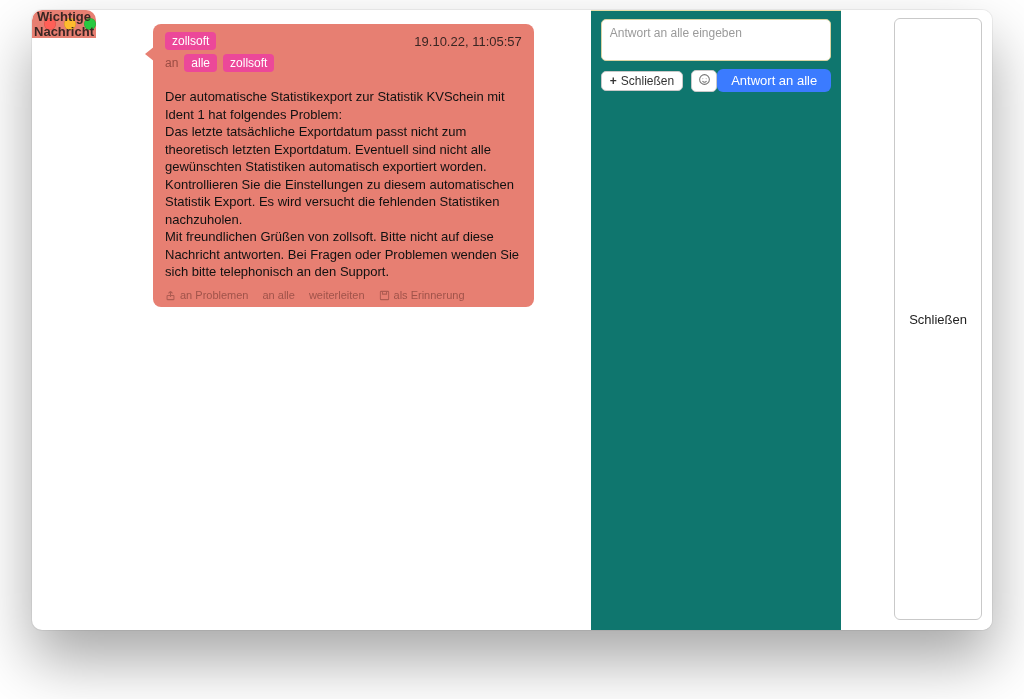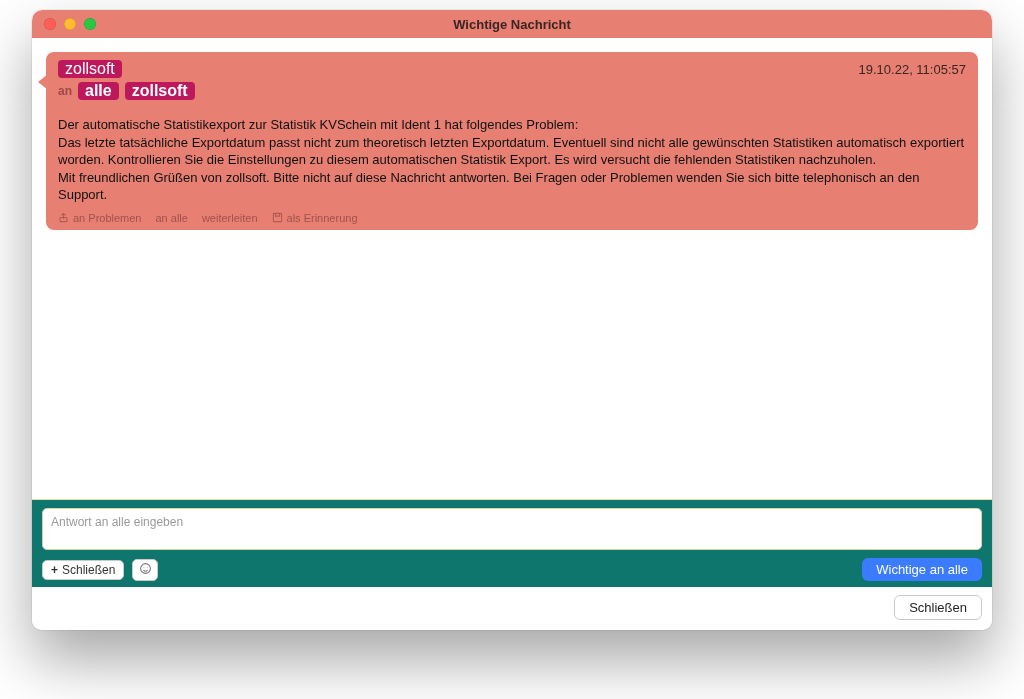--- a/index.html
+++ b/index.html
@@ -12,22 +12,23 @@
   }
 
   .window {
     width: 960px;
     height: 620px;
     margin: 0 auto;
     background: #fff;
     border-radius: 10px;
     box-shadow: 0 30px 60px rgba(0,0,0,.35), 0 0 0 1px rgba(0,0,0,.05);
     overflow: hidden;
-    display: flex; flex-direction: column;
+    display: flex; flex-direction: row;
     position: relative;
+    gap: 43px;
   }
 
   
   .titlebar {
     height: 28px;
     background: #e77f72;
     display: flex; align-items: center;
     position: relative;
     flex: 0 0 auto;
     border-top-left-radius: 10px; border-top-right-radius: 10px;
@@ -75,28 +76,28 @@
 
   .bubble-header {
     display: flex; align-items: flex-start; justify-content: space-between;
     gap: 8px;
   }
   .from-to {
     display: flex; flex-direction: column; gap: 4px; align-items: flex-start;
   }
   .chip {
     display: inline-block;
-    background: #be185d;
+    background: #ec4899;
     color: #fff;
     border-radius: 4px;
     padding: 1px 7px;
-    font-size: 16px;
+    font-size: 12px;
     line-height: 16px;
   }
-  .to-line { display: flex; align-items: center; gap: 6px; font-weight: bold; }
+  .to-line { display: flex; align-items: center; gap: 6px; }
   .to-label { font-size: 12px; color: #9a4c43; }
   .timestamp { font-size: 13px; color: #3a2623; white-space: nowrap; padding-top: 2px; }
 
   .bubble-body {
     margin-top: 16px;
     font-size: 13px; line-height: 1.35;
     color: #111;
     word-wrap: break-word;
   }
 
@@ -256,21 +257,21 @@
           <span>
             <svg viewBox="0 0 16 16" width="13" height="13" fill="none" stroke="currentColor" stroke-width="1.3">
               <circle cx="8" cy="8" r="6"></circle>
                 <circle cx="6" cy="7" r=".6" fill="currentColor" stroke="none"></circle>
                 <circle cx="10" cy="7" r=".6" fill="currentColor" stroke="none"></circle>
                 <path d="M5.5 10c.8 1 1.7 1.5 2.5 1.5s1.7-.5 2.5-1.5"></path>
             </svg>
           </span>
         </button>
       </div>
-      <button class="primary-btn">Wichtige an alle</button>
+      <button class="primary-btn">Antwort an alle</button>
     </div>
   </div>
 
   <div class="footer">
     <button class="default-btn">Schließen</button>
   </div>
 
 </div>
 
 </body></html>

